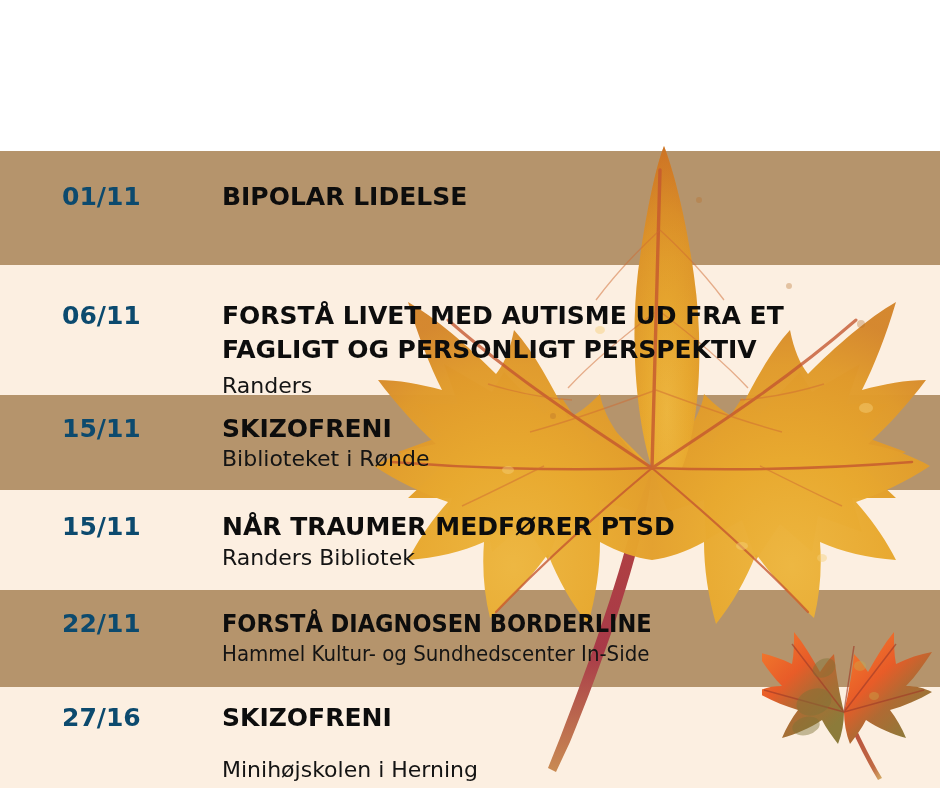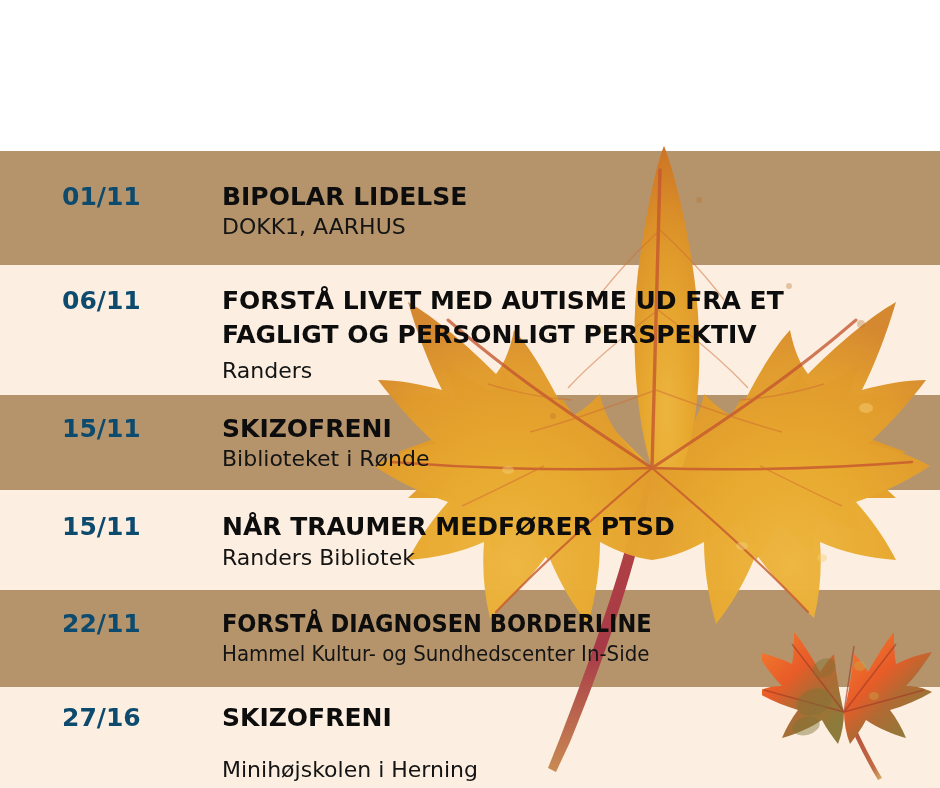--- a/index.html
+++ b/index.html
@@ -257,23 +257,22 @@
         <ellipse cx="112" cy="86" rx="5" ry="4"></ellipse>
       </g>
     </svg>
   </div>
 
 
   <div class="rows">
       <div class="row" style="top: 151px; height: 114px;">
         <div class="date" style="top: 31px;">01/11</div>
         <div class="rtitle" style="top: 29px;">BIPOLAR LIDELSE</div>
-        <div class="rvenue" style="top: 63px;">DOKK1, AARHUS</div>
-      </div>
-      <div class="row" style="top: 265px; height: 130px;">
+      </div>
+      <div class="row" style="top: 280px; height: 130px;">
         <div class="date" style="top: 21px;">06/11</div>
         <div class="rtitle" style="top: 19px;">FORSTÅ LIVET MED AUTISME UD FRA ET
 FAGLIGT OG PERSONLIGT PERSPEKTIV</div>
         <div class="rvenue" style="top: 93px;">Randers</div>
       </div>
       <div class="row" style="top: 395px; height: 95px;">
         <div class="date" style="top: 19px;">15/11</div>
         <div class="rtitle" style="top: 17px;">SKIZOFRENI</div>
         <div class="rvenue" style="top: 51px;">Biblioteket i Rønde</div>
       </div>

